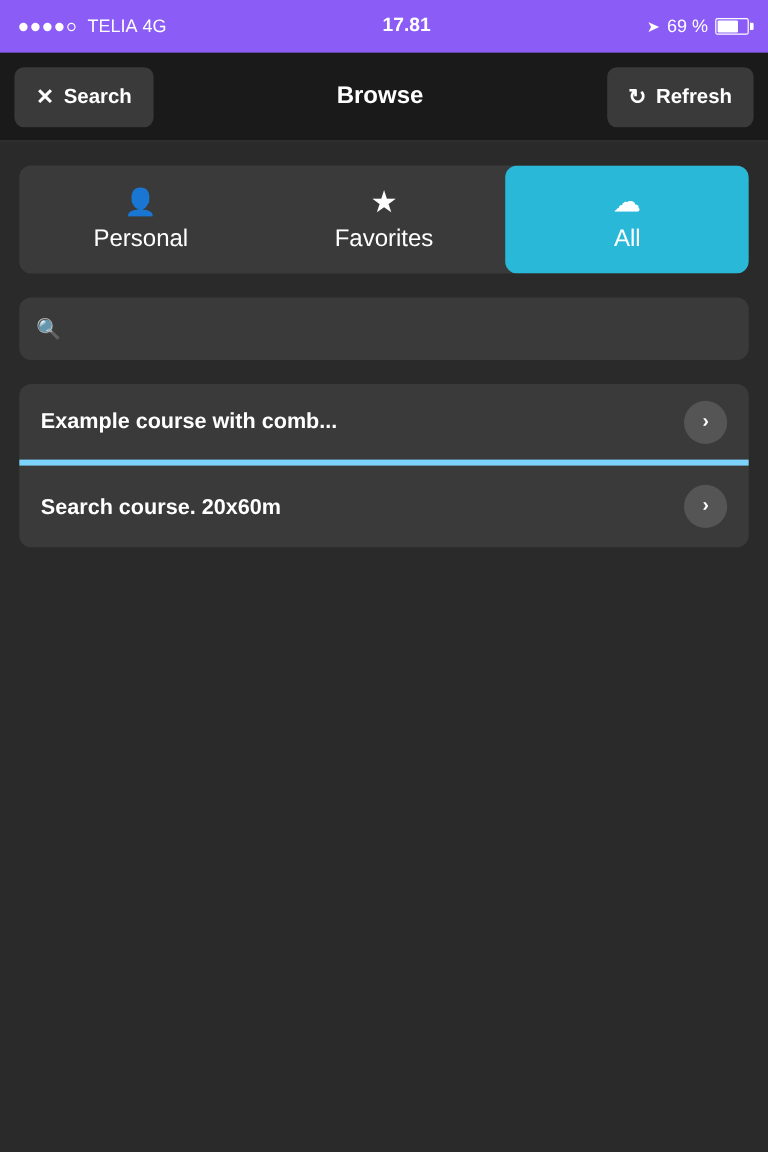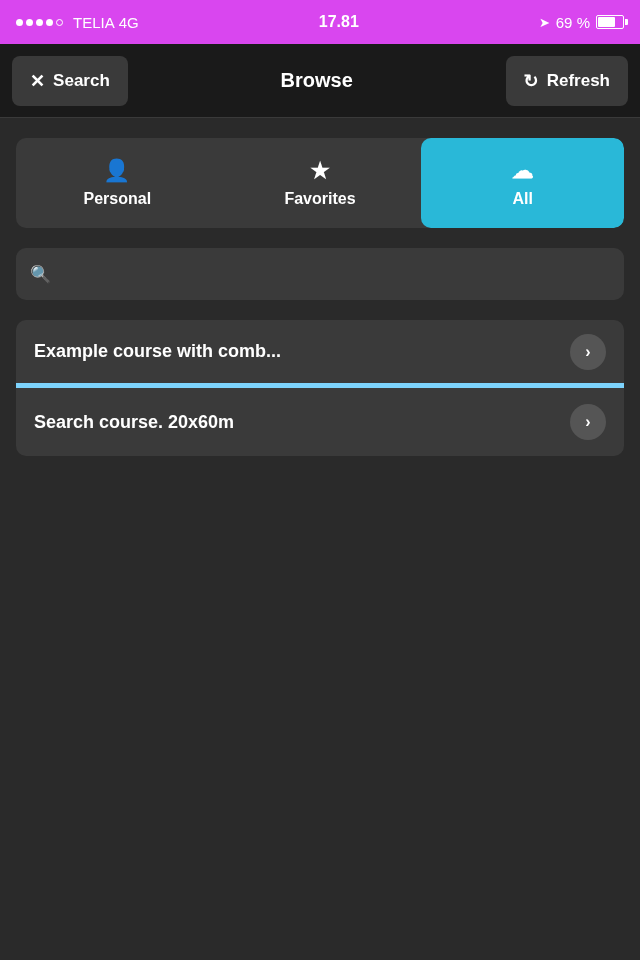--- a/index.html
+++ b/index.html
@@ -13,21 +13,21 @@
       height: 960px;
       background-color: #2a2a2a;
       font-family: -apple-system, 'Helvetica Neue', Arial, sans-serif;
       color: #ffffff;
       overflow: hidden;
     }
 
     
     .status-bar {
       height: 44px;
-      background-color: #d946ef;
+      background-color: #8b5cf6;
       display: flex;
       align-items: center;
       justify-content: space-between;
       padding: 18px 16px;
       font-size: 15px;
       font-weight: 500;
     }
 
     .status-left {
       display: flex;
@@ -181,22 +181,22 @@
 
     .tab-item.active {
       background-color: #29b8d8;
     }
 
     .tab-item .tab-icon {
       font-size: 22px;
     }
 
     .tab-label {
-      font-size: 16px;
-      font-weight: 700;
+      font-size: 20px;
+      font-weight: 400;
     }
 
     
     .search-bar {
       background-color: #3a3a3a;
       border-radius: 10px;
       display: flex;
       align-items: center;
       padding: 0 14px;
       height: 52px;

